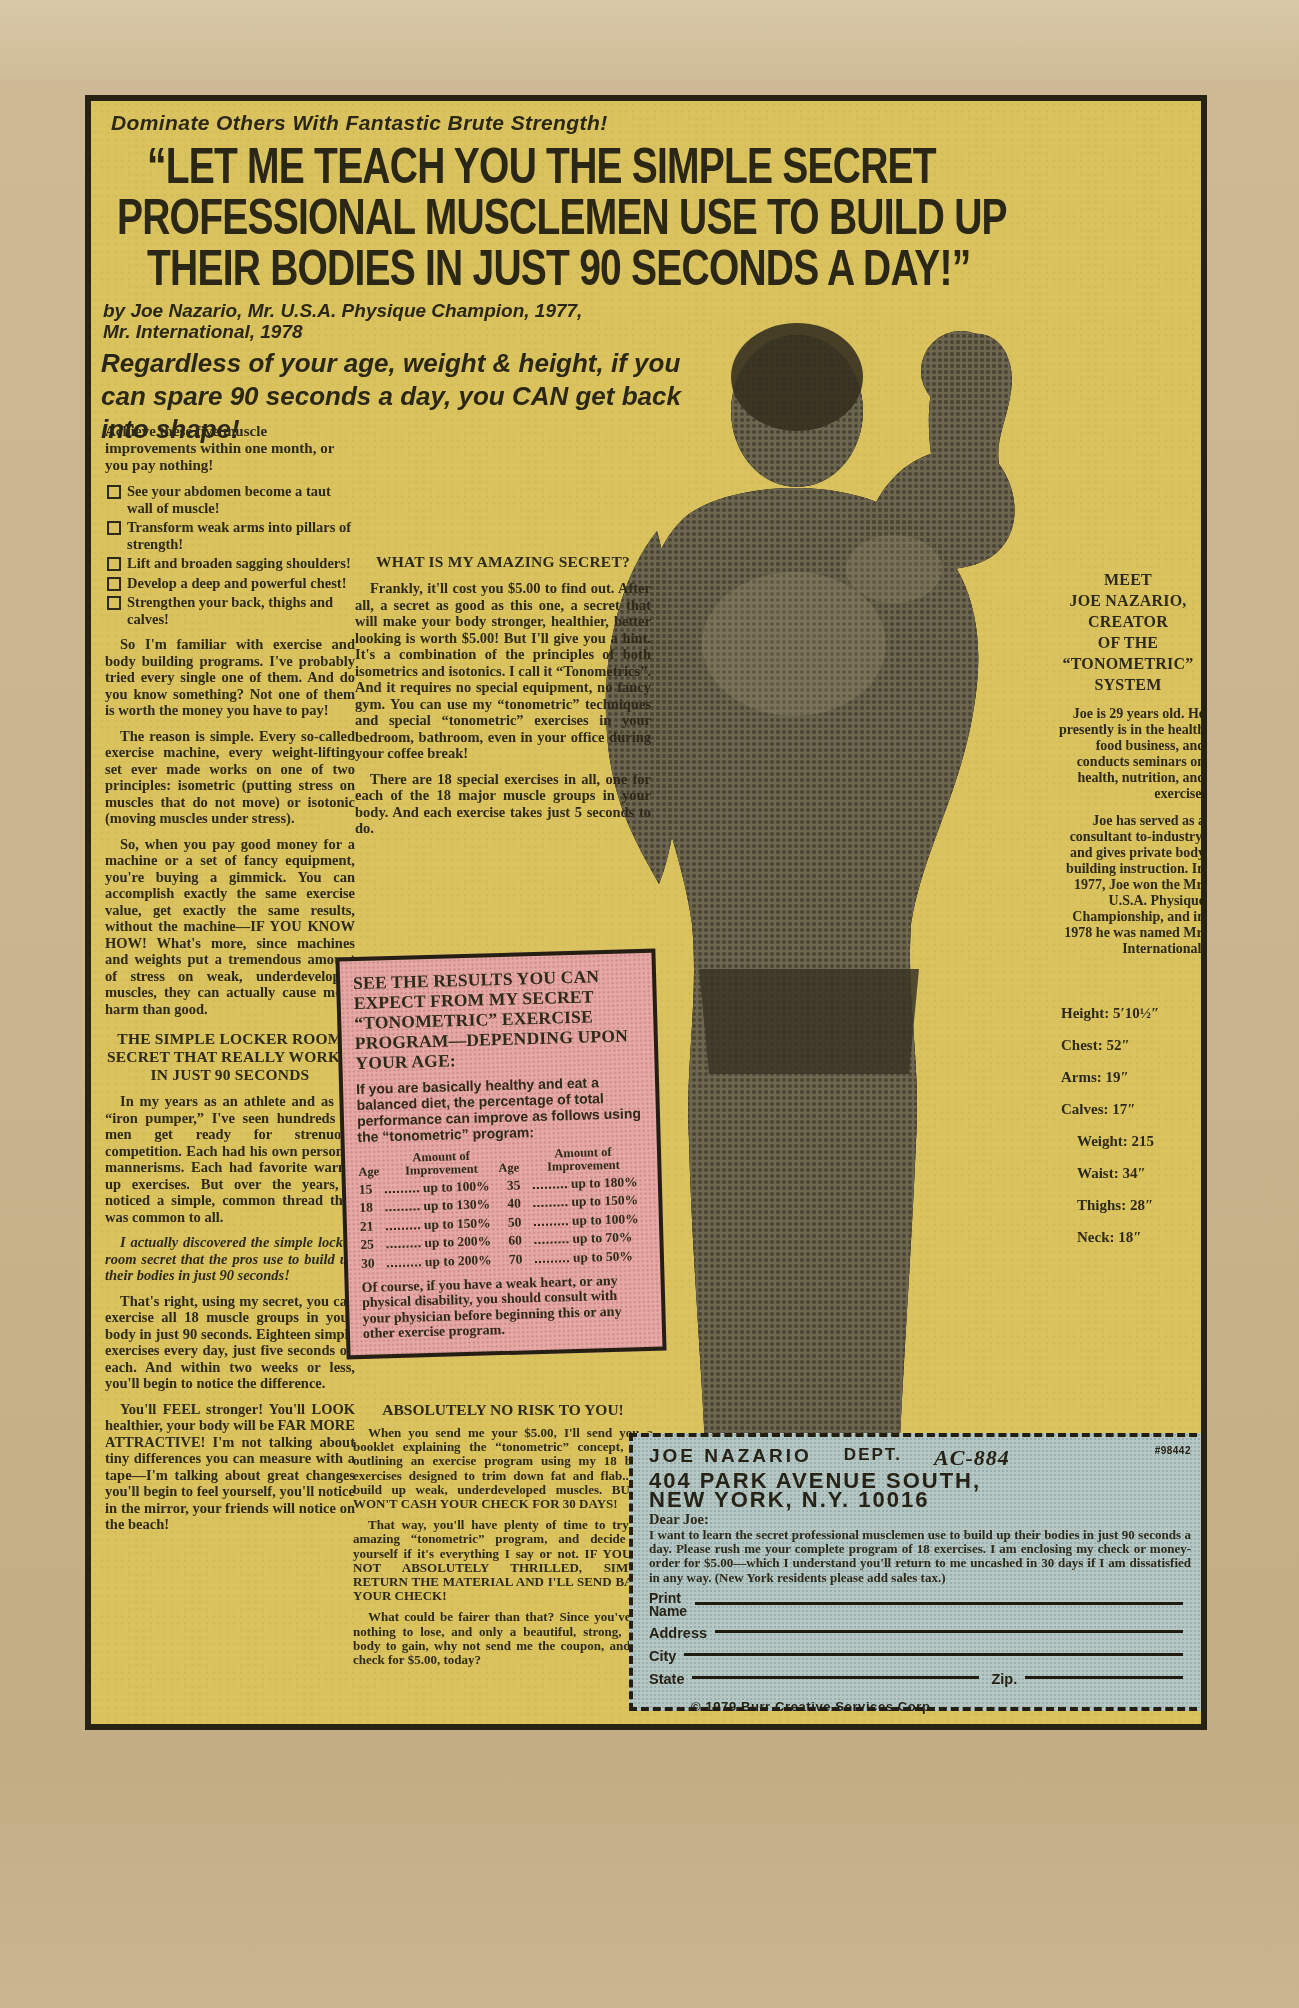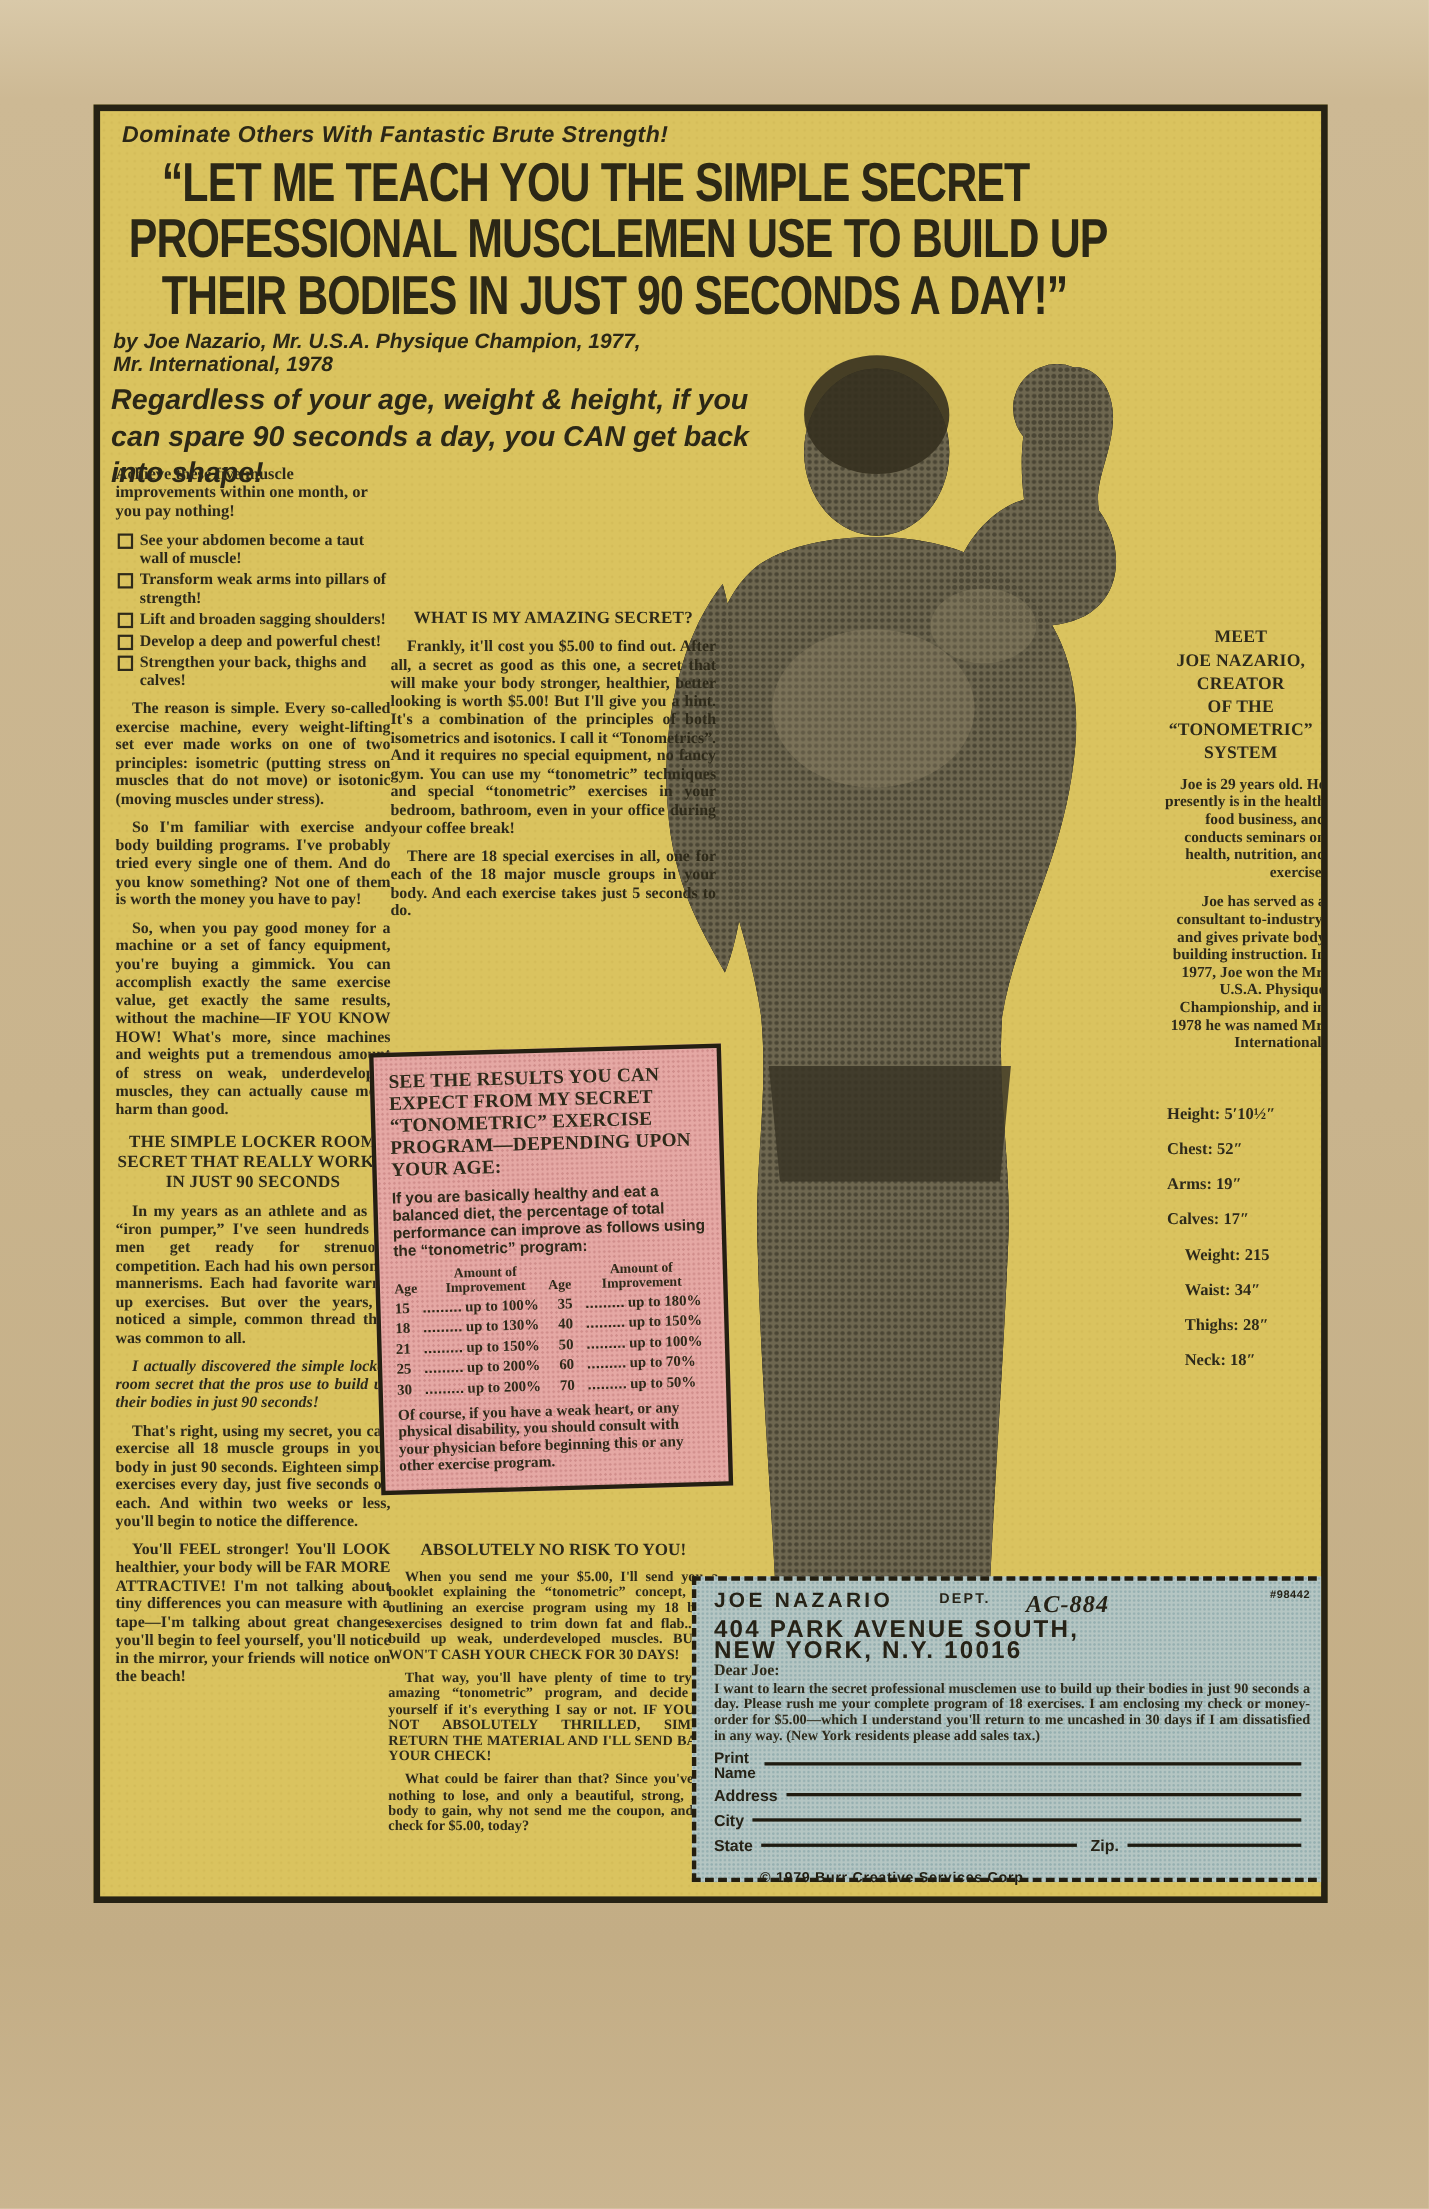--- a/index.html
+++ b/index.html
@@ -70,21 +70,21 @@
   .coupon{
     position:absolute;left:538px;top:1332px;width:580px;height:278px;z-index:4;
     background-color:#b5c6c3;
     background-image:radial-gradient(#96b0b1 1px,transparent 1.25px);
     background-size:4px 4px;
     border:4px dashed #231e10;box-sizing:border-box;
     padding:8px 14px 6px 16px;
   }
   .coupon-head{display:flex;align-items:flex-start;font-family:"Liberation Sans",sans-serif;font-weight:bold;color:#262216;gap:24px;}
   .coupon-recipient{font-size:19px;letter-spacing:3px;}
-  .coupon-dept{font-size:13px;letter-spacing:2px;margin-left:18px;}
+  .coupon-dept{font-size:17px;letter-spacing:2px;margin-left:8px;}
   .coupon-dept-code{font:italic bold 22px "Liberation Serif",serif;margin-left:8px;letter-spacing:1px;}
   .coupon-order-code{font-size:10px;margin-left:auto;letter-spacing:.5px;}
   .coupon-addr{font-family:"Liberation Sans",sans-serif;font-weight:bold;font-size:22px;letter-spacing:2px;line-height:19px;color:#262216;}
   .coupon-salutation{font-weight:bold;font-size:14.5px;margin-top:2px;}
   .coupon-body{font-weight:bold;font-size:13px;line-height:14.2px;text-align:justify;}
   .field-row{display:flex;align-items:center;margin-top:7px;font-family:"Liberation Sans",sans-serif;font-weight:bold;font-size:14.5px;color:#262216;}
   .field-label{flex:none;}
   .label-stack{display:flex;flex-direction:column;line-height:13px;font-size:14px;}
   .field-line{flex:1;border-bottom:3px solid #1f1b10;margin:0 8px 4px;height:1px;}
   .field-line.short{flex:.55;}
@@ -170,22 +170,22 @@
       </div>
       <div class="check-item">
         <span class="checkbox"></span>
         <span>Develop a deep and powerful chest!</span>
       </div>
       <div class="check-item">
         <span class="checkbox"></span>
         <span>Strengthen your back, thighs and calves!</span>
       </div>
     </div>
+    <div class="para">So I'm familiar with exercise and body building programs. I've probably tried every single one of them. And do you know something? Not one of them is worth the money you have to pay!</div>
     <div class="para">The reason is simple. Every so-called exercise machine, every weight-lifting set ever made works on one of two principles: isometric (putting stress on muscles that do not move) or isotonic (moving muscles under stress).</div>
-    <div class="para">So I'm familiar with exercise and body building programs. I've probably tried every single one of them. And do you know something? Not one of them is worth the money you have to pay!</div>
     <div class="para">So, when you pay good money for a machine or a set of fancy equipment, you're buying a gimmick. You can accomplish exactly the same exercise value, get exactly the same results, without the machine—IF YOU KNOW HOW! What's more, since machines and weights put a tremendous amount of stress on weak, underdeveloped muscles, they can actually cause more harm than good.</div>
     <div class="center-heading">THE SIMPLE LOCKER ROOM SECRET THAT REALLY WORKS, IN JUST 90 SECONDS</div>
     <div class="para">In my years as an athlete and as an “iron pumper,” I've seen hundreds of men get ready for strenuous competition. Each had his own personal mannerisms. Each had favorite warm-up exercises. But over the years, I noticed a simple, common thread that was common to all.</div>
     <div class="para italic-para">I actually discovered the simple locker room secret that the pros use to build up their bodies in just 90 seconds!</div>
     <div class="para">That's right, using my secret, you can exercise all 18 muscle groups in your body in just 90 seconds. Eighteen simple exercises every day, just five seconds on each. And within two weeks or less, you'll begin to notice the difference.</div>
     <div class="para">You'll FEEL stronger! You'll LOOK healthier, your body will be FAR MORE ATTRACTIVE! I'm not talking about tiny differences you can measure with a tape—I'm talking about great changes you'll begin to feel yourself, you'll notice in the mirror, your friends will notice on the beach!</div>
   </div>
 
   <div class="col-mid">
     <div class="center-heading" style="margin-top:0;">WHAT IS MY AMAZING SECRET?</div>

